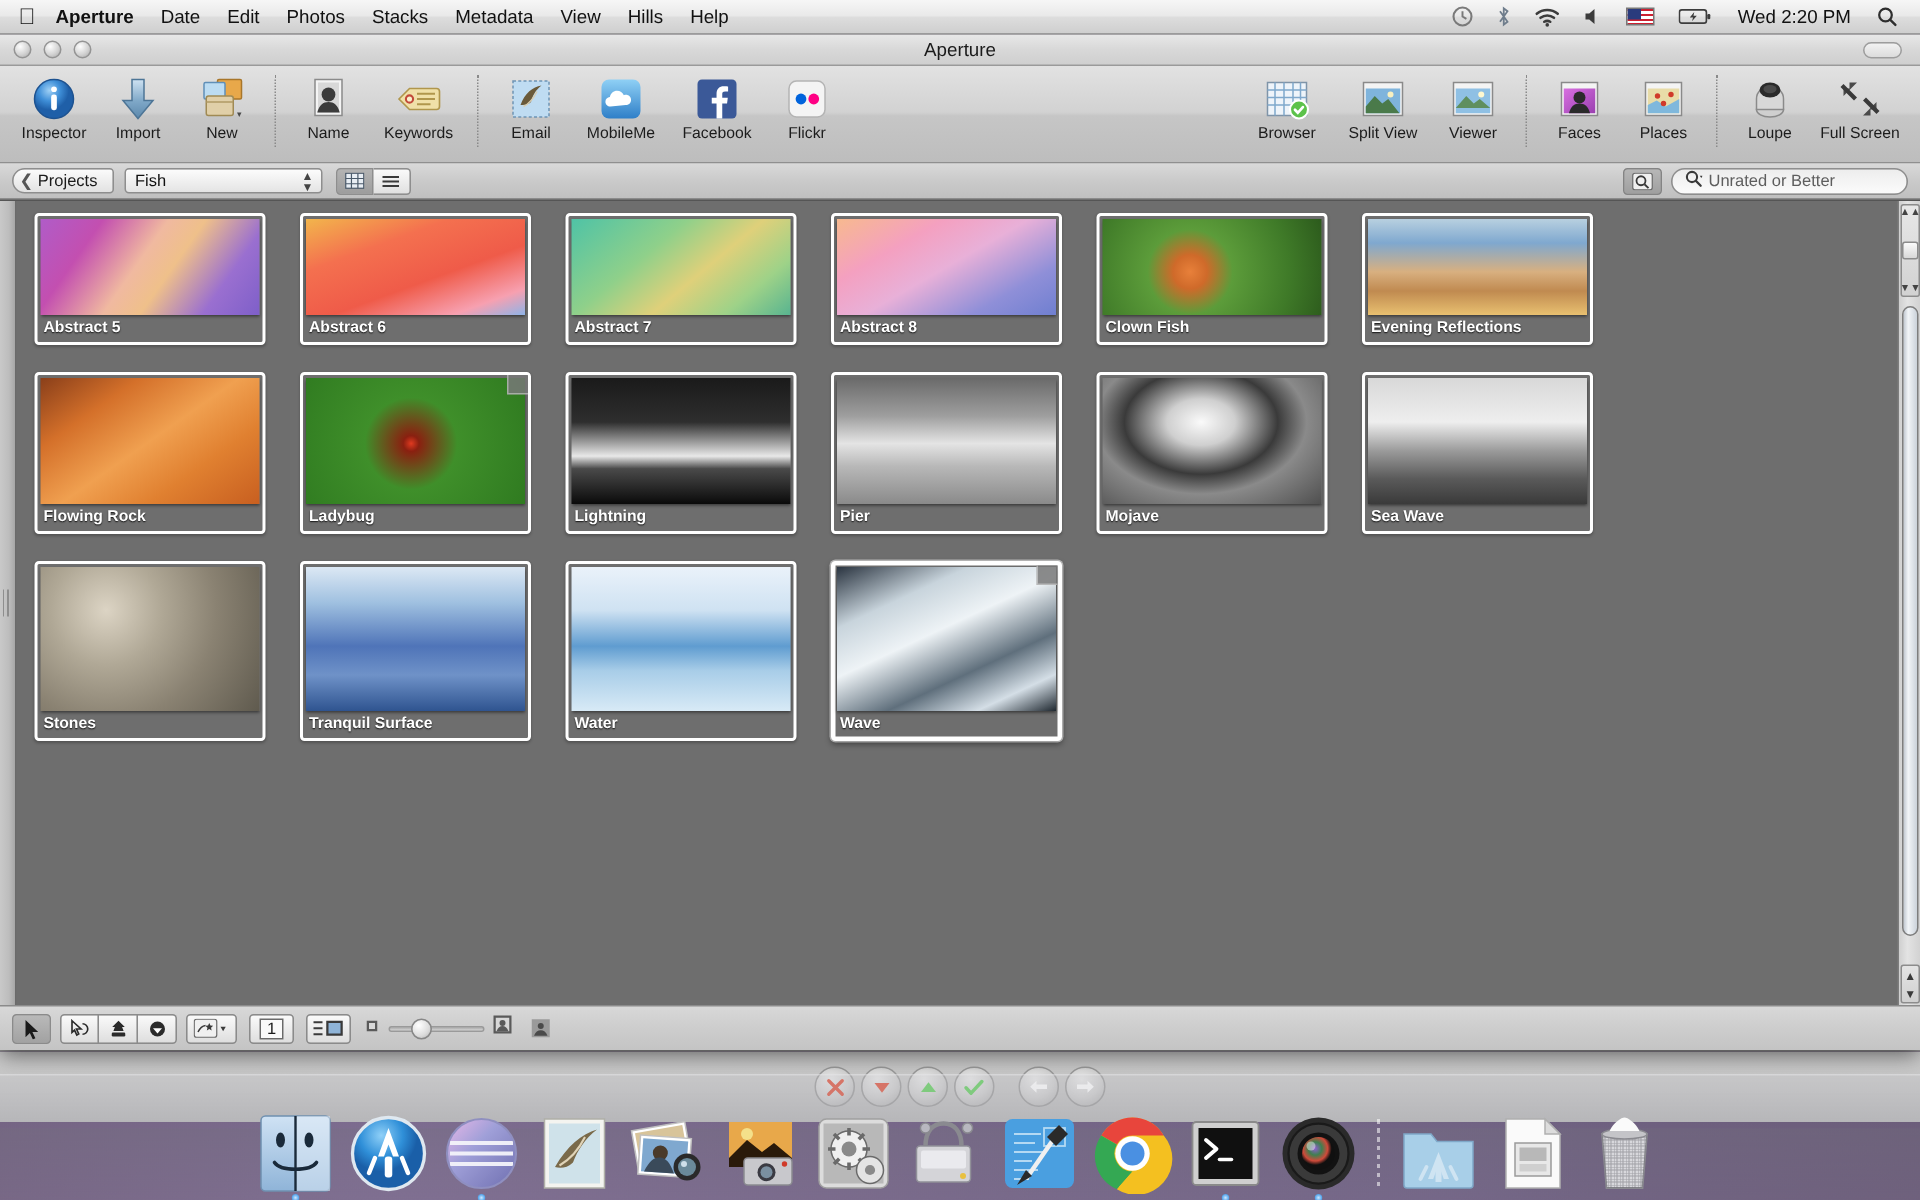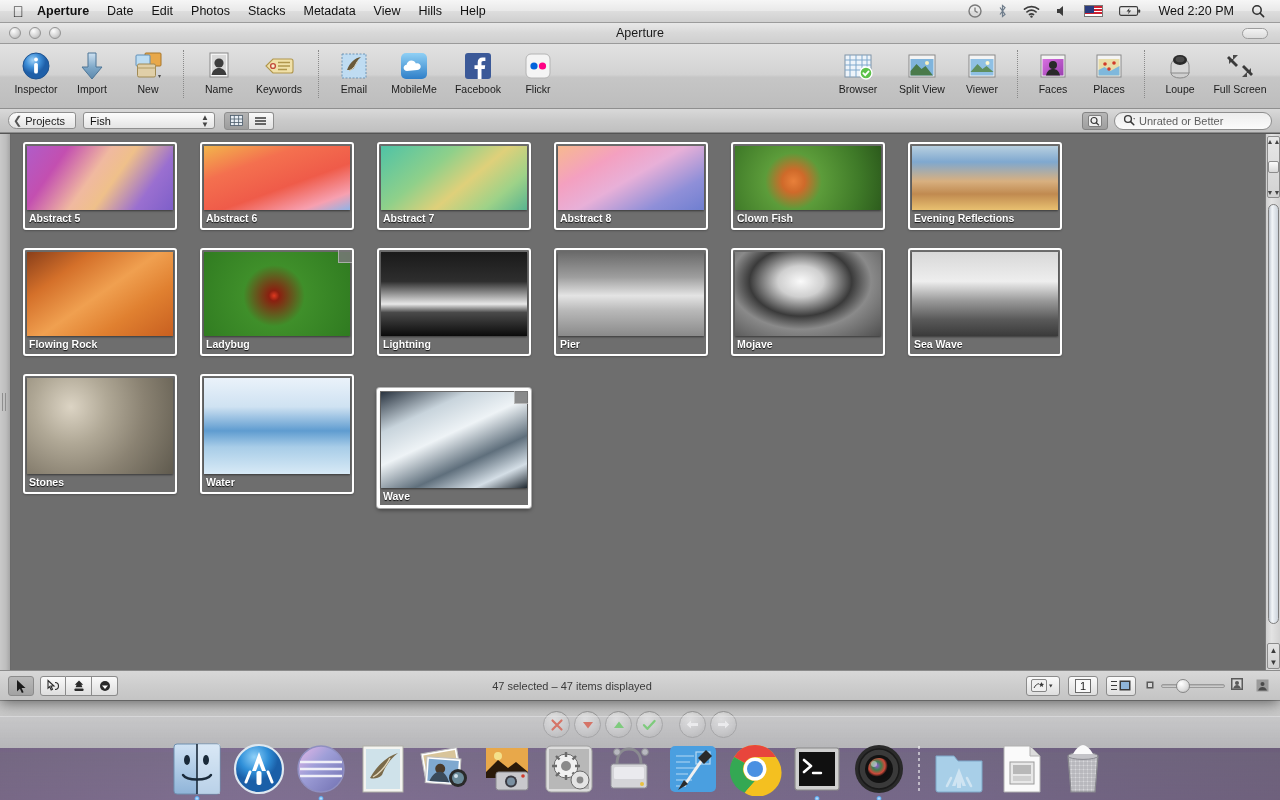--- a/index.html
+++ b/index.html
@@ -152,21 +152,20 @@
   .cell {
     width: 154px; height: 88px; position: relative;
     border: 2px solid #fff; border-radius: 3px;
     background: #6e6e6e; padding: 2px;
     display: flex; flex-direction: column;
     box-shadow: 0 1px 2px rgba(0,0,0,.25);
   }
   .cell.selected {
     border-color: #ffffff; border-width: 3px; padding: 1px;
     box-shadow: 0 0 0 1px rgba(255,255,255,.5), 0 2px 4px rgba(0,0,0,.45);
-    margin-top: 14px;
   }
   .cell .thumb {
     width: 100%; height: 68px; position: relative; overflow: hidden;
     background: #444;
     box-shadow: 0 1px 2px rgba(0,0,0,.5);
   }
   .cell .caption {
     height: 17px; display: flex; align-items: center; padding-left: 2px;
     font-size: 10.5px; color: #fff; font-weight: bold;
     text-shadow: 0 1px 1px rgba(0,0,0,.85); white-space: nowrap; overflow: hidden;
@@ -675,20 +674,24 @@
             <div class="thumb" style="background: linear-gradient(rgb(216, 216, 216) 0%, rgb(238, 238, 238) 35%, rgb(154, 154, 154) 58%, rgb(90, 90, 90) 80%, rgb(58, 58, 58) 100%);"></div>
             <div class="caption">Sea Wave</div>
           </div>
         </div>
         <div class="grid-row row-3">
           <div class="cell">
             <div class="thumb" style="background: radial-gradient(circle at 30% 30%, rgb(220, 212, 196) 0%, rgb(176, 168, 150) 30%, rgb(138, 130, 114) 60%, rgb(95, 90, 78) 100%);"></div>
             <div class="caption">Stones</div>
           </div>
           <div class="cell">
+            <div class="thumb" style="background: linear-gradient(rgb(220, 232, 244) 0%, rgb(159, 192, 224) 25%, rgb(79, 116, 184) 55%, rgb(111, 146, 200) 75%, rgb(47, 84, 144) 100%);"></div>
+            <div class="caption">Tranquil Surface</div>
+          </div>
+          <div class="cell">
             <div class="thumb" style="background: linear-gradient(rgb(234, 242, 250) 0%, rgb(207, 226, 242) 30%, rgb(95, 156, 208) 55%, rgb(168, 205, 232) 72%, rgb(216, 234, 246) 100%);"></div>
             <div class="caption">Water</div>
           </div>
           <div class="cell selected">
             <div class="thumb" style="background: linear-gradient(155deg, rgb(42, 52, 64) 0%, rgb(200, 212, 220) 25%, rgb(238, 243, 246) 45%, rgb(95, 111, 124) 68%, rgb(212, 222, 230) 85%, rgb(31, 40, 48) 100%);"></div>
             <div class="badge"></div>
             <div class="caption">Wave</div>
           </div>
         </div>
       </div>
@@ -726,21 +729,20 @@
             <rect x="2.5" y="9.4" width="9" height="2.6" rx="0.8" fill="#2a2a2a"></rect>
           </svg>
       </div>
       <div class="sb-btn">
         <svg width="14" height="14" viewBox="0 0 14 14">
             <circle cx="7" cy="7" r="5" fill="#2a2a2a"></circle>
             <path d="M4 6.5h6l-3 3.5z" fill="#fff"></path>
           </svg>
       </div>
     </div>
-    <div id="status-text">47 selected – 47 items displayed</div>
     <div class="sb-right">
       <div class="sb-btn sb-single" style="width:34px">
         <svg width="24" height="13" viewBox="0 0 24 13">
             <rect x="0.5" y="0.5" width="15" height="12" rx="1.5" fill="#f0f0f0" stroke="#6a6a6a" stroke-width="0.8"></rect>
             <path d="M3 9c1.5-3 3-4 5-4.3" stroke="#3a3a3a" stroke-width="1" fill="none"></path>
             <path d="M10.5 3l.8 1.7 1.8.2-1.4 1.3.4 1.8-1.6-1-1.6 1 .4-1.8-1.4-1.3 1.8-.2z" fill="#3a3a3a"></path>
             <path d="M18 5.5l3.5 0-1.75 3z" fill="#3a3a3a"></path>
           </svg>
       </div>
       <div class="sb-btn sb-single" style="width:30px;font-size:11px;color:#1a1a1a">

